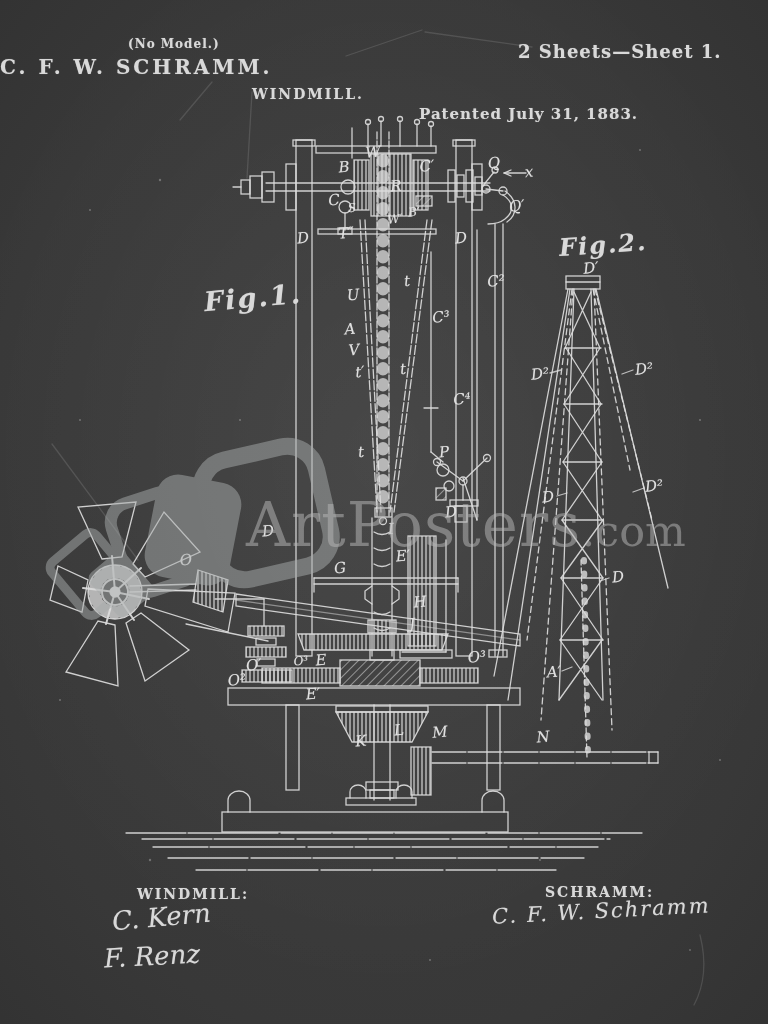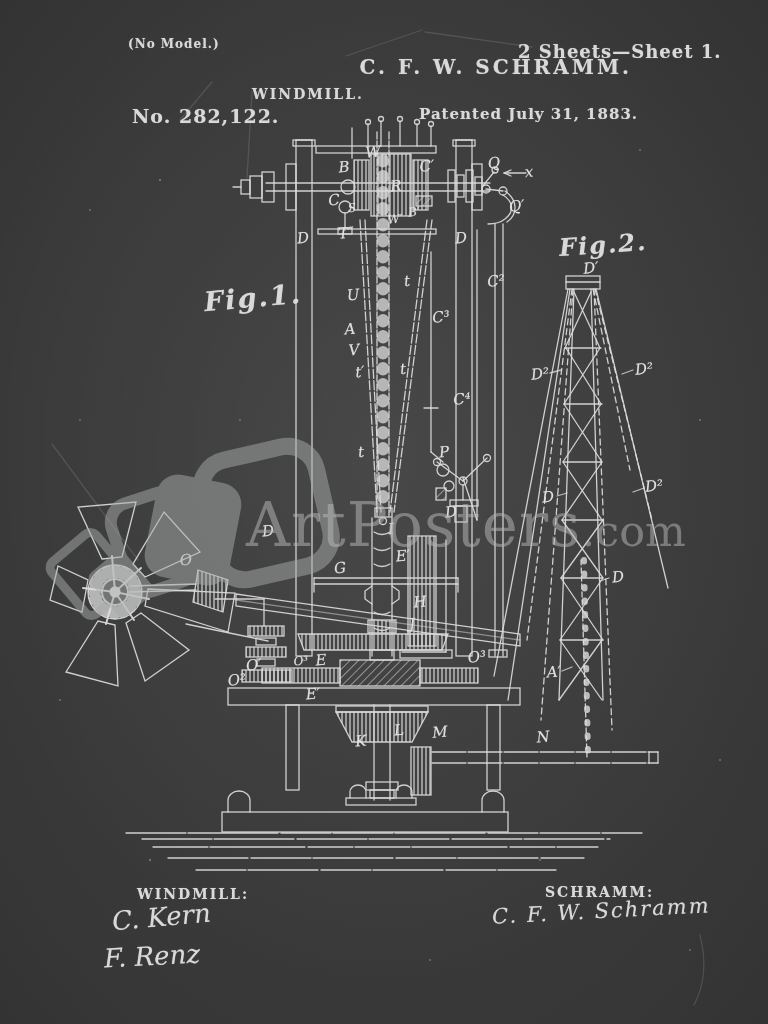--- a/index.html
+++ b/index.html
@@ -8,21 +8,21 @@
     background:
       radial-gradient(ellipse 620px 780px at 50% 44%, rgba(255,255,255,0.06), rgba(0,0,0,0) 70%),
       radial-gradient(ellipse 900px 1200px at 50% 50%, #3d3d3d 0%, #383838 45%, #2d2d2d 78%, #232323 100%);
     font-family:"DejaVu Serif","Liberation Serif",serif;
   }
   .poster{position:absolute;inset:0;}
   svg{position:absolute;left:0;top:0;}
   .txt{position:absolute;color:#d9d9d9;text-shadow:0 0 1px rgba(255,255,255,.35);white-space:nowrap;}
   .no-model{left:128px;top:37px;font-size:12px;font-weight:bold;letter-spacing:1px;}
   .sheets{left:518px;top:41px;font-size:18px;font-weight:bold;letter-spacing:1px;}
-  .title{left:0;top:55px;width:632px;text-align:right;font-size:20px;font-weight:bold;letter-spacing:3px;}
+  .title{left:0;top:55px;width:632px;text-align:left;font-size:20px;font-weight:bold;letter-spacing:3px;}
   .invention{left:0;top:86px;width:616px;text-align:center;font-size:14px;font-weight:bold;letter-spacing:2px;}
   .patno{left:132px;top:105px;font-size:19px;font-weight:bold;letter-spacing:1px;}
   .patdate{left:419px;top:105px;font-size:15px;font-weight:bold;letter-spacing:1px;}
   .fig1{left:204px;top:282px;font-size:27px;font-style:italic;font-weight:bold;letter-spacing:2px;transform:rotate(-5deg);}
   .fig2{left:559px;top:230px;font-size:24px;font-style:italic;font-weight:bold;letter-spacing:2px;transform:rotate(-4deg);}
   .wit-head{left:137px;top:886px;font-size:14px;font-weight:bold;letter-spacing:2px;}
   .wit1{left:112px;top:902px;font-size:26px;font-style:italic;transform:rotate(-5deg);}
   .wit2{left:104px;top:941px;font-size:26px;font-style:italic;transform:rotate(-3deg);}
   .inv-head{left:545px;top:884px;font-size:14px;font-weight:bold;letter-spacing:2px;}
   .inv-sig{left:492px;top:899px;font-size:21px;font-style:italic;transform:rotate(-3deg);letter-spacing:2px;}
@@ -271,21 +271,20 @@
         <line x1="609" y1="578" x2="600" y2="581" stroke-opacity="0.8"></line>
         <line x1="562" y1="671" x2="572" y2="667" stroke-opacity="0.8"></line>
       </g>
     </g>
   </svg>
 
   <div class="txt no-model">(No Model.)</div>
   <div class="txt sheets">2 Sheets—Sheet 1.</div>
   <div class="txt title">C. F. W. SCHRAMM.</div>
   <div class="txt invention">WINDMILL.</div>
-  <div class="txt patno">No. 282,122.</div>
   <div class="txt patdate">Patented July 31, 1883.</div>
   <div class="txt fig1">Fig.1.</div>
   <div class="txt fig2">Fig.2.</div>
   <div class="txt wit-head">WINDMILL:</div>
   <div class="txt wit1">C. Kern</div>
   <div class="txt wit2">F. Renz</div>
   <div class="txt inv-head">SCHRAMM:</div>
   <div class="txt inv-sig">C. F. W. Schramm</div>
 
   <div id="part-labels">

